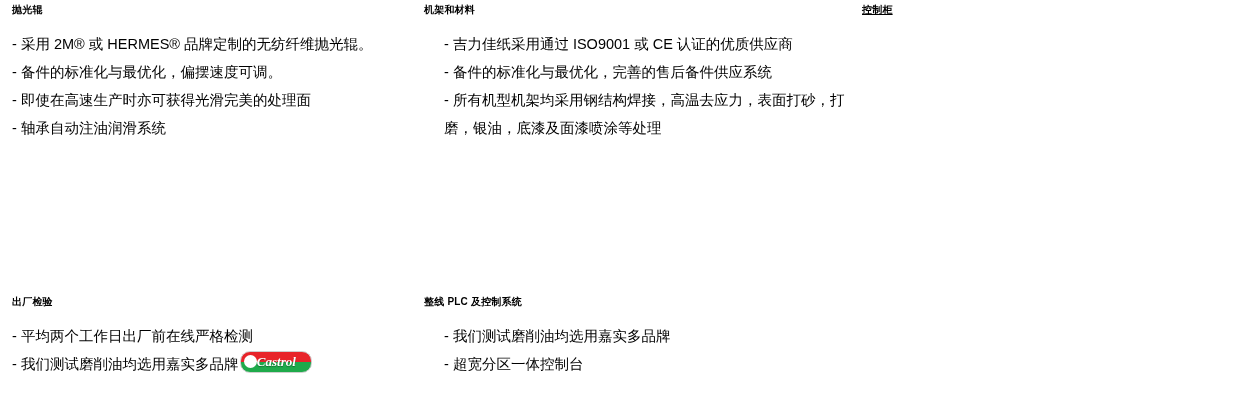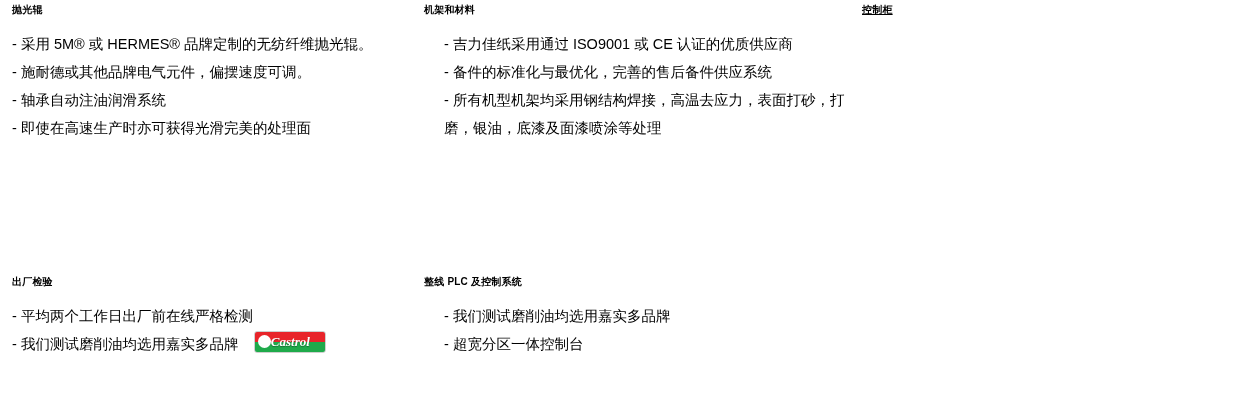--- a/index.html
+++ b/index.html
@@ -23,21 +23,21 @@
     display: grid;
     grid-template-columns: 418px 440px 379px;
     column-gap: 0px;
   }
   .block-row {
     position: absolute;
     left: 0;
     width: 1237px;
   }
   .row-top { top: 0px; }
-  .row-bottom { top: 272px; }
+  .row-bottom { top: 292px; }
 
   .col {
     padding-left: 12px;
     padding-right: 8px;
     box-sizing: border-box;
   }
   .col-1 { padding-left: 12px; }
   .col-2 { padding-left: 6px; }
   .col-3 { padding-left: 4px; text-decoration: underline; }
 
@@ -62,24 +62,24 @@
   }
   .bullet {
     display: inline;
   }
   .txt {
     display: inline;
   }
   .castrol {
     display: inline-block;
     vertical-align: -4px;
-    margin-left: 16px;
+    margin-left: 2px;
     width: 70px;
     height: 20px;
-    border-radius: 3px;
+    border-radius: 10px;
     background: linear-gradient(to bottom, #e8242a 0%, #e8242a 50%, #1faa4b 50%, #1faa4b 100%);
     position: relative;
     overflow: hidden;
     border: 1px solid #cfcfcf;
   }
   .castrol .wordmark {
     position: absolute;
     left: 0;
     top: 0;
     width: 70px;
@@ -110,24 +110,24 @@
 </head>
 <body>
 
 <div class="page">
 
   <div class="block-row row-top grid">
 
     <div class="col col-1">
       <h3 class="heading">抛光辊</h3>
       <ul class="items">
-        <li><span class="bullet">-</span> <span class="txt">采用 5M® 或 HERMES® 品牌定制的无纺纤维抛光辊。</span></li>
-        <li><span class="bullet">-</span> <span class="txt">施耐德或其他品牌电气元件，偏摆速度可调。</span></li>
+        <li><span class="bullet">-</span> <span class="txt">采用 2M® 或 HERMES® 品牌定制的无纺纤维抛光辊。</span></li>
+        <li><span class="bullet">-</span> <span class="txt">备件的标准化与最优化，偏摆速度可调。</span></li>
+        <li><span class="bullet">-</span> <span class="txt">即使在高速生产时亦可获得光滑完美的处理面</span></li>
         <li><span class="bullet">-</span> <span class="txt">轴承自动注油润滑系统</span></li>
-        <li><span class="bullet">-</span> <span class="txt">即使在高速生产时亦可获得光滑完美的处理面</span></li>
       </ul>
     </div>
 
     <div class="col col-2">
       <h3 class="heading">机架和材料</h3>
       <ul class="items">
         <li><span class="bullet">-</span> <span class="txt">吉力佳纸采用通过 ISO9001 或 CE 认证的优质供应商</span></li>
         <li><span class="bullet">-</span> <span class="txt">备件的标准化与最优化，完善的售后备件供应系统</span></li>
         <li><span class="bullet">-</span> <span class="txt">所有机型机架均采用钢结构焊接，高温去应力，表面打砂，打磨，银油，底漆及面漆喷涂等处理</span></li>
       </ul>

